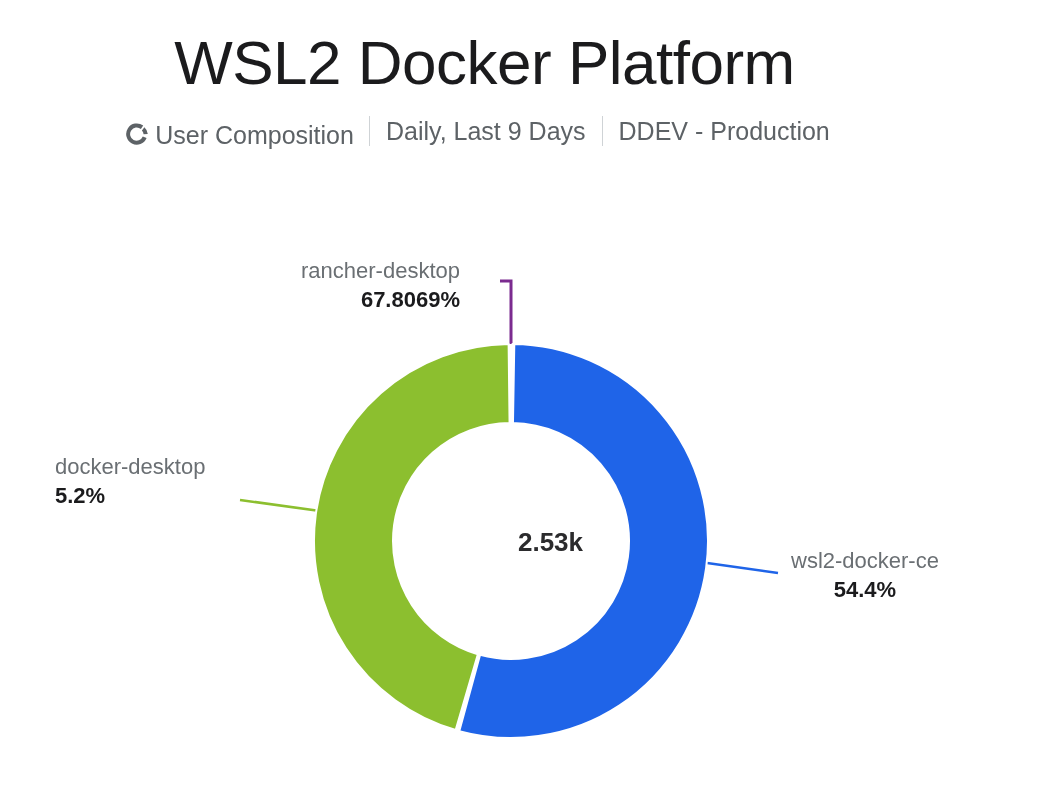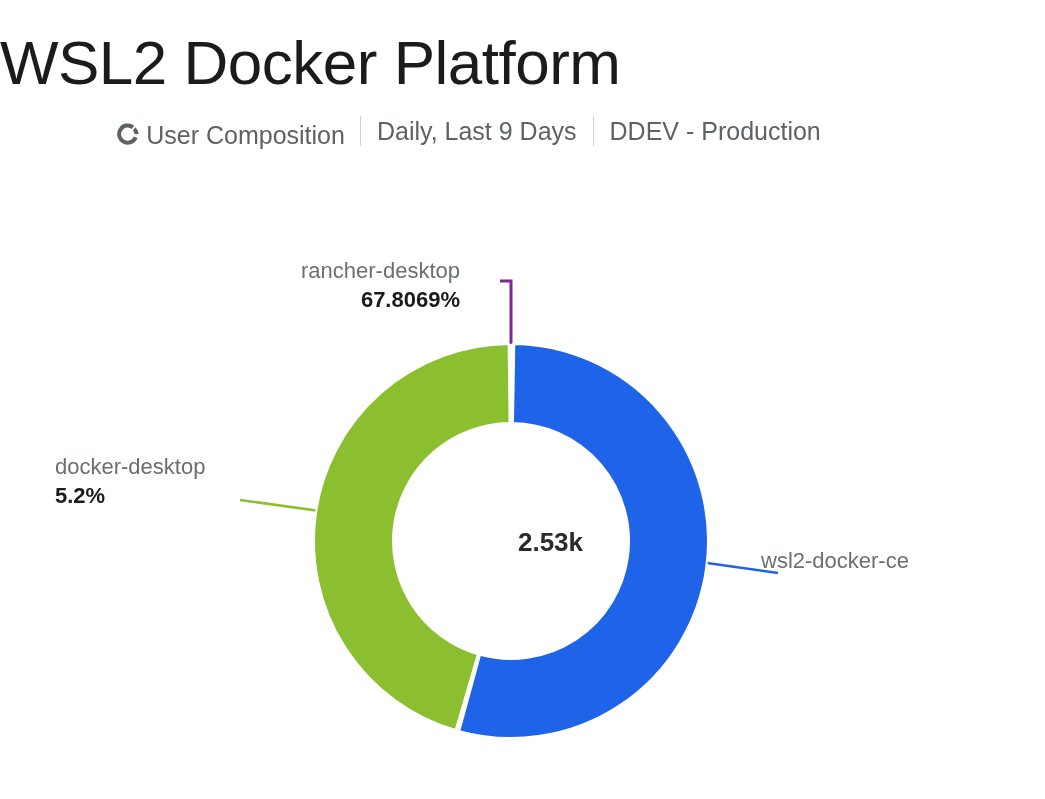--- a/index.html
+++ b/index.html
@@ -21,22 +21,23 @@
     position: relative;
     width: 1045px;
     height: 799px;
     background: #ffffff;
   }
 
   
   .header {
     position: absolute;
     top: 0;
-    left: 0;
+    left: 9px;
     width: 951px;
+    text-align: center;
   }
   .chart-title {
     margin: 0;
     padding-top: 30px;
     font-size: 62px;
     line-height: 1.05;
     font-weight: 400;
     letter-spacing: -0.5px;
     color: #1b1b1d;
     font-family: "Liberation Sans", sans-serif;
@@ -105,21 +106,21 @@
     font-size: 22px;
     color: #1b1b1d;
     font-weight: 700;
     margin-top: 3px;
   }
   .callout.right { text-align: left; }
   .callout.left  { text-align: left; }
 
   #callout-rancher { left: 301px; top: 258px; text-align: right; }
   #callout-docker  { left: 55px;  top: 454px; }
-  #callout-wsl2    { left: 761px; top: 548px; text-align: center; }
+  #callout-wsl2    { left: 791px; top: 548px; text-align: center; }
 
   .center-total {
     position: absolute;
     left: 0; top: 0;
     width: 1045px;
     text-align: center;
     font-size: 26px;
     font-weight: 700;
     color: #2b2b2d;
   }
@@ -193,15 +194,16 @@
     <span class="val">67.8069%</span>
   </div>
 
   <div class="callout left" id="callout-docker">
     <span class="cat">docker-desktop</span>
     <span class="val">5.2%</span>
   </div>
 
   <div class="callout right" id="callout-wsl2">
     <span class="cat">wsl2-docker-ce</span>
+    <span class="val">54.4%</span>
   </div>
 
 </div>
 
 </body></html>

